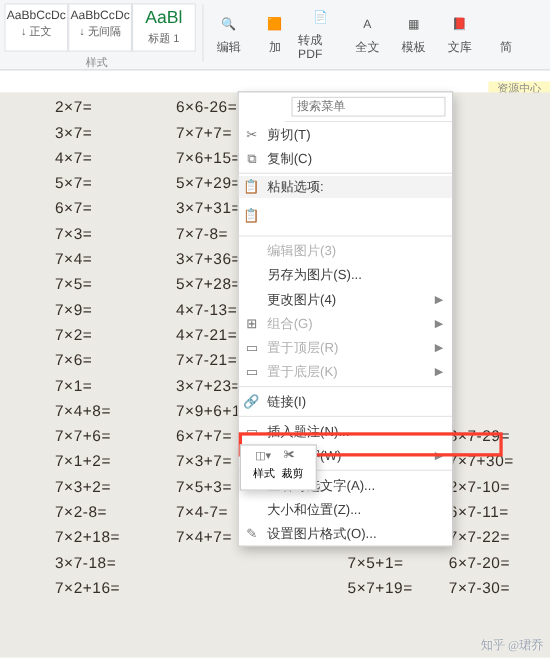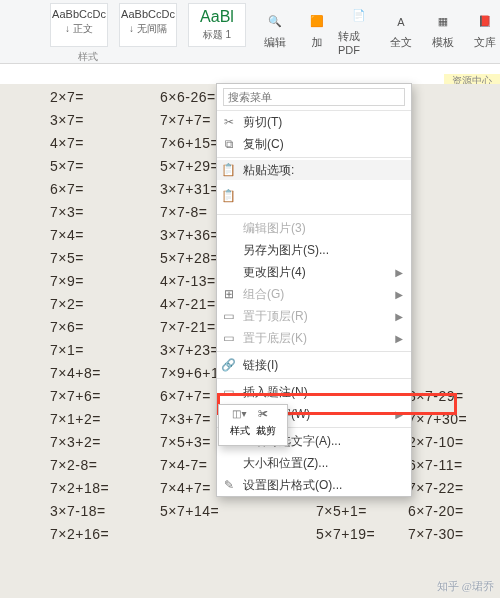--- a/index.html
+++ b/index.html
@@ -1,39 +1,39 @@
 <!DOCTYPE html>
 <html><head>
 <meta charset="utf-8">
 <style>
   * { margin: 0; padding: 0; box-sizing: border-box; font-family: "Microsoft YaHei", sans-serif; }
   body { width: 500px; height: 598px; overflow: hidden; background: #fff; position: relative; }
 
   .ribbon { height: 64px; background: #f5f6f7; border-bottom: 1px solid #d9d9d9; display: flex; align-items: flex-start; }
-  .style-gallery { display: flex; gap: 11px; padding: 3px 4px; align-items: flex-start; margin-left: 46px; }
+  .style-gallery { display: flex; gap: 0; padding: 3px 4px; align-items: flex-start; }
   .style-tile { width: 58px; height: 44px; border: 1px solid #dfe2e5; background: #fff; text-align: center; cursor: pointer; }
   .style-tile .preview { font-size: 11px; color: #444; margin-top: 4px; }
   .style-tile .preview.large { font-size: 16px; font-weight: 500; color: #15803d; }
   .style-tile .label { font-size: 10px; color: #666; margin-top: 2px; }
   .rib-btn { display: flex; flex-direction: column; align-items: center; justify-content: center; width: 42px; height: 52px; margin-top:4px; cursor: pointer; font-size: 11px; color: #555; gap: 2px;}
   .rib-btn .ico { width: 22px; height: 22px; display:flex;align-items:center;justify-content:center; }
   .group-label { position: absolute; top: 50px; font-size: 10px; color: #888; }
 
   .resource-bar { position:absolute; top:74px; right:0; height:18px; font-size:10px; color:#888; padding:0 8px; background:#fef9c3;}
 
   .sheet { position: absolute; top: 84px; left: 0; width: 500px; height: 514px; background: #eceae4; font-family: "SimSun", serif; font-size: 14px; color: #362f28; }
   .col { position: absolute; top:2px;margin-left:28px; }
   .col1 { left: 22px; }
   .col2 { left: 132px; }
   .col3 { left: 288px; }
   .col4 { left: 380px; }
   .row { height: 23.0px; line-height: 23.0px; letter-spacing: 0.5px; }
 
   .ctxmenu { position: absolute; top: 83px; left: 216px; width: 196px; background: #fff; border: 1px solid #c6c6c6; box-shadow: 2px 4px 10px rgba(0,0,0,.25); font-size: 12px; }
-  .ctxmenu .search { padding: 4px 6px; border-bottom: 1px solid #e5e5e5; }
+  .ctxmenu .search { padding: 4px 6px; border-bottom: 1px solid #e5e5e5; margin-left: 42px; }
   .ctxmenu .search input { width: 100%; border: 1px solid #d6d6d6; font-size: 11px; padding: 2px 4px; background:#fff;}
   .mi { display: flex; align-items: center; height: 22px; padding: 0 8px 0 26px; position: relative; cursor: pointer; color:#3c3c3c;}
   .mi.disabled { color: #b0b0b0; cursor: default; }
   .mi .ic { position: absolute; left: 4px; width:16px; height:16px; display:flex;align-items:center;justify-content:center; color:#787878;}
   .mi .sub { margin-left: auto; color:#888; font-size:10px;}
   .mi.pastelabel { background:#f3f3f3; font-weight:500; height:20px;}
   .mi.pasteicon { height:32px; }
   .sep { height:1px; background:#e3e3e3; margin:2px 0;}
   .redbox { position:absolute; border:3px solid #fa3f2f; }
 
@@ -131,21 +131,20 @@
       <div class="row">4×7-13=</div>
       <div class="row">4×7-21=</div>
       <div class="row">7×7-21=</div>
       <div class="row">3×7+23=</div>
       <div class="row">7×9+6+17=</div>
       <div class="row">6×7+7=</div>
       <div class="row">7×3+7=</div>
       <div class="row">7×5+3=</div>
       <div class="row">7×4-7=</div>
       <div class="row">7×4+7=</div>
-      <div class="row">5×7+14=</div>
     </div>
   <div class="col col3" id="c3">
       <div class="row"></div>
       <div class="row"></div>
       <div class="row"></div>
       <div class="row"></div>
       <div class="row"></div>
       <div class="row"></div>
       <div class="row"></div>
       <div class="row"></div>

